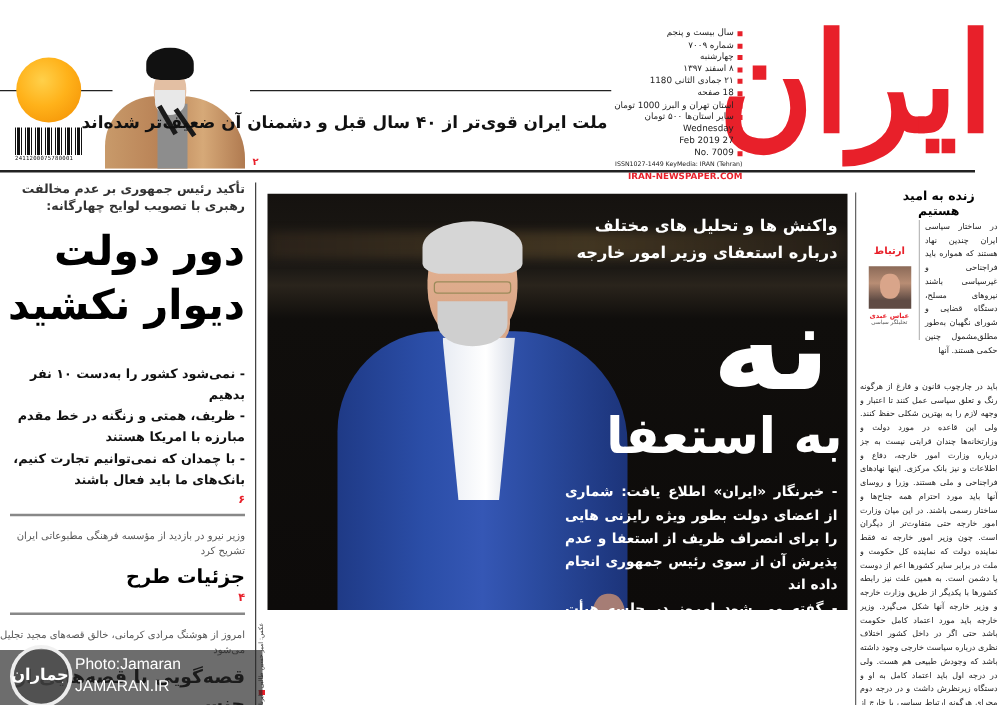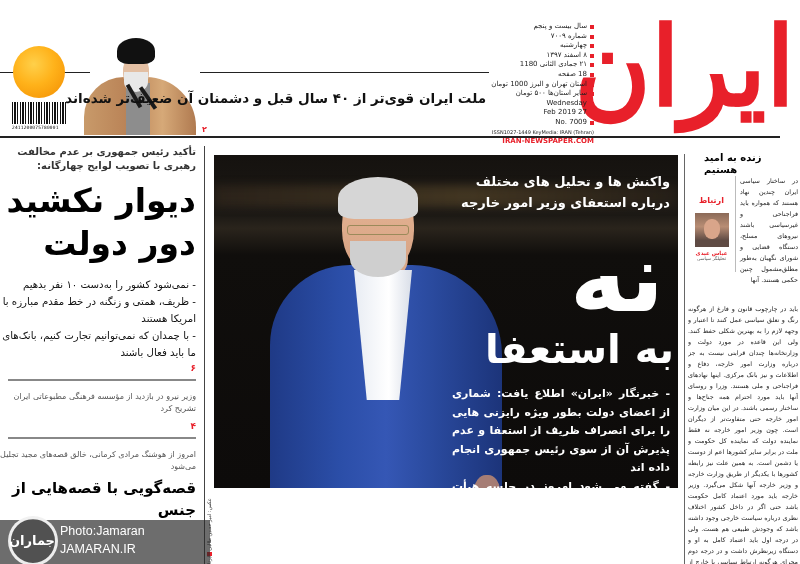--- a/index.html
+++ b/index.html
@@ -36,21 +36,21 @@
 
   .top-kicker { position: absolute; left: 200px; top: 98px; width: 286px; direction: rtl; color: #e8202a; font-size: 8px; font-weight: bold; white-space: nowrap; }
   .top-headline { position: absolute; left: 198px; top: 90px; width: 288px; direction: rtl; font-size: 13.5px; font-weight: bold; white-space: nowrap; letter-spacing: -0.4px; }
   .top-page { position: absolute; left: 202px; top: 125px; color: #e8202a; font-size: 8px; font-weight: bold; }
 
   
   .leftcol { position: absolute; left: 0; top: 145px; width: 202px; height: 419px; direction: rtl; }
   .left-divider { position: absolute; left: 204px; top: 146px; width: 1px; height: 418px; background: #444; }
   .kicker { font-size: 10px; font-weight: bold; color: #333; line-height: 14px; padding-right: 6px; }
   .big-head { font-size: 33px; font-weight: bold; line-height: 43px; padding-right: 6px; letter-spacing: -1px; color: #000; margin-top: 6px; }
-  .bullets { margin-top: 11px; padding-right: 6px; font-size: 10.2px; font-weight: normal; line-height: 17px; color: #111; }
+  .bullets { margin-top: 26px; padding-right: 6px; font-size: 10.2px; font-weight: bold; line-height: 17px; color: #111; }
   .pnum { color: #e8202a; font-size: 9px; font-weight: bold; padding-right: 6px; line-height: 14px; }
   .hr { height: 2px; background: #888; margin: 4px 6px 10px 8px; }
   .small-kicker { font-size: 8px; color: #555; padding-right: 6px; line-height: 12px; }
   .mid-head { font-size: 15.5px; font-weight: bold; line-height: 21px; padding-right: 6px; color: #000; margin-top: 4px; }
   .tail-head { font-size: 15px; font-weight: bold; line-height: 22px; padding-right: 6px; color: #000; margin-top: 4px; }
 
   
   .watermark { position: absolute; left: 0; top: 520px; width: 210px; height: 44px; background: rgba(40,40,40,0.68); }
   .wm-logo { position: absolute; left: 8px; top: 516px; width: 50px; height: 50px; border-radius: 50%; border: 3px solid rgba(255,255,255,0.9); background: rgba(70,70,70,0.7); color: #fff; font-size: 13px; font-weight: bold; text-align: center; line-height: 44px; direction: rtl; }
   .wm-text { position: absolute; left: 60px; top: 522px; color: #fff; font-size: 12.5px; line-height: 18px; font-family: "Liberation Sans", sans-serif; }
@@ -71,21 +71,21 @@
   .hero-kicker { position: absolute; right: 8px; top: 16px; width: 230px; direction: rtl; color: #fff; font-size: 13px; font-weight: bold; line-height: 21px; }
   .hero-na { position: absolute; right: 14px; top: 68px; direction: rtl; color: #fff; font-size: 96px; font-weight: bold; line-height: 110px; font-family: "DejaVu Sans", sans-serif; }
   .hero-ba { position: absolute; right: 4px; top: 168px; direction: rtl; color: #fff; font-size: 40px; font-weight: bold; line-height: 52px; letter-spacing: -1px; }
   .hero-body { position: absolute; right: 8px; top: 230px; width: 218px; direction: rtl; color: #fff; font-size: 11px; font-weight: bold; line-height: 18.5px; text-align: justify; }
   .photo-credit { position: absolute; left: 206px; top: 488px; width: 10px; height: 76px; writing-mode: vertical-rl; transform: rotate(180deg); font-size: 5px; color: #333; white-space: nowrap; }
   .photo-credit-mark { position: absolute; left: 207px; top: 552px; width: 5px; height: 4px; background: #e8202a; }
 
   
   .right-divider { position: absolute; left: 684px; top: 154px; width: 1px; height: 410px; background: #666; }
   .rightcol { position: absolute; left: 688px; top: 152px; width: 110px; height: 412px; direction: rtl; overflow: hidden; }
-  .rc-title { font-size: 10px; font-weight: bold; line-height: 12px; text-align: left; padding-left: 16px; color: #000; }
+  .rc-title { font-size: 10px; font-weight: bold; line-height: 12px; text-align: center; padding-left: 16px; color: #000; }
   .rc-top { position: relative; height: 128px; margin-top: 0; }
   .rc-col-text { position: absolute; right: 0; top: 0; width: 58px; font-size: 6.4px; line-height: 11px; color: #222; text-align: justify; }
   .rc-side { position: absolute; left: 0; top: 0; width: 48px; border-right: 1px solid #bbb; height: 96px; }
   .rc-yad { color: #e8202a; font-size: 8px; font-weight: bold; text-align: center; margin-top: 20px; }
   .rc-photo { width: 34px; height: 34px; margin: 8px auto 0; background: linear-gradient(180deg, #8b6a58 0%, #b88d74 40%, #5f4b44 80%); position: relative; }
   .rc-photo::after { content: ""; position: absolute; left: 9px; top: 6px; width: 16px; height: 20px; border-radius: 45%; background: #d9a58a; }
   .rc-author { color: #e8202a; font-size: 5.5px; text-align: center; margin-top: 3px; font-weight: bold; }
   .rc-author-role { color: #555; font-size: 4.5px; text-align: center; }
   .rc-body { font-size: 6.4px; line-height: 11px; color: #222; text-align: justify; margin-top: 0; }
 </style>
@@ -129,33 +129,34 @@
 
   <div class="top-headline">ملت ایران قوی‌تر از ۴۰ سال قبل و دشمنان آن ضعیف‌تر شده‌اند</div>
   <div class="top-page">۲</div>
 
   <div class="bottom-rule"></div>
 </div>
 
 <div class="leftcol">
   <div class="kicker">تأکید رئیس جمهوری بر عدم مخالفت رهبری با تصویب لوایح چهارگانه:</div>
   <div class="big-head">
+    <div>دور دولت</div>
     <div>دیوار نکشید</div>
-    <div>دور دولت</div>
   </div>
   <div class="bullets">
     <div>- نمی‌شود کشور را به‌دست ۱۰ نفر بدهیم</div>
     <div>- ظریف، همتی و زنگنه در خط مقدم مبارزه با امریکا هستند</div>
     <div>- با چمدان که نمی‌توانیم تجارت کنیم، بانک‌های ما باید فعال باشند</div>
   </div>
   <div class="pnum">۶</div>
   <div class="hr"></div>
 
   <div class="small-kicker">وزیر نیرو در بازدید از مؤسسه فرهنگی مطبوعاتی ایران تشریح کرد</div>
   <div class="mid-head">
+    <div>جزئیات طرح</div>
   </div>
   <div class="pnum">۴</div>
   <div class="hr"></div>
 
   <div class="small-kicker">امروز از هوشنگ مرادی کرمانی، خالق قصه‌های مجید تجلیل می‌شود</div>
   <div class="tail-head">
     <div>قصه‌گویی با قصه‌هایی از جنس</div>
 
   </div>
 

